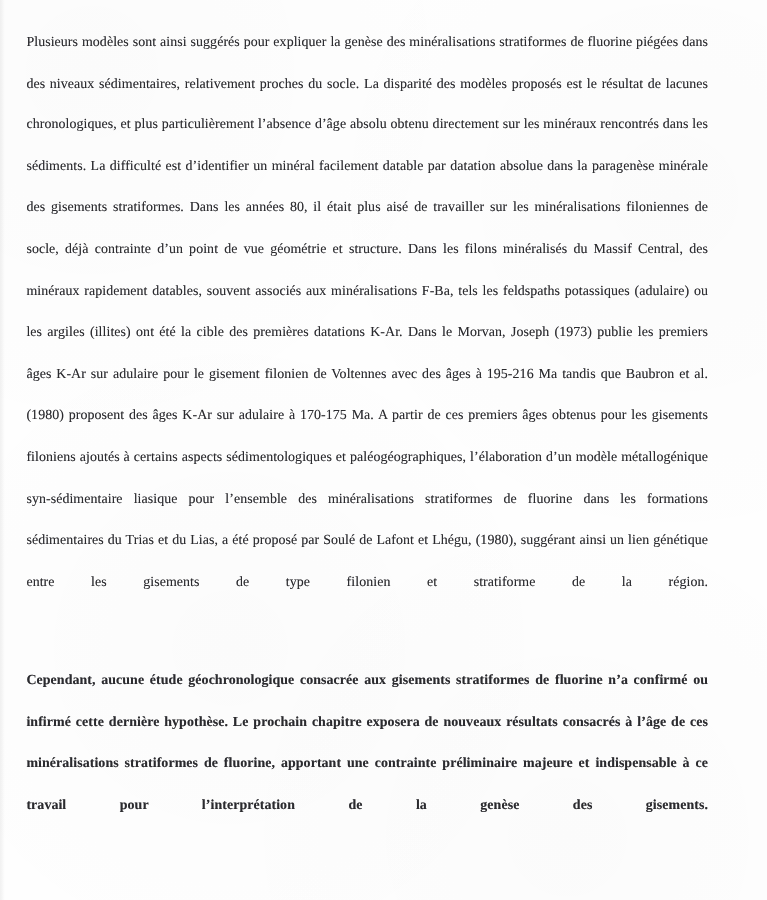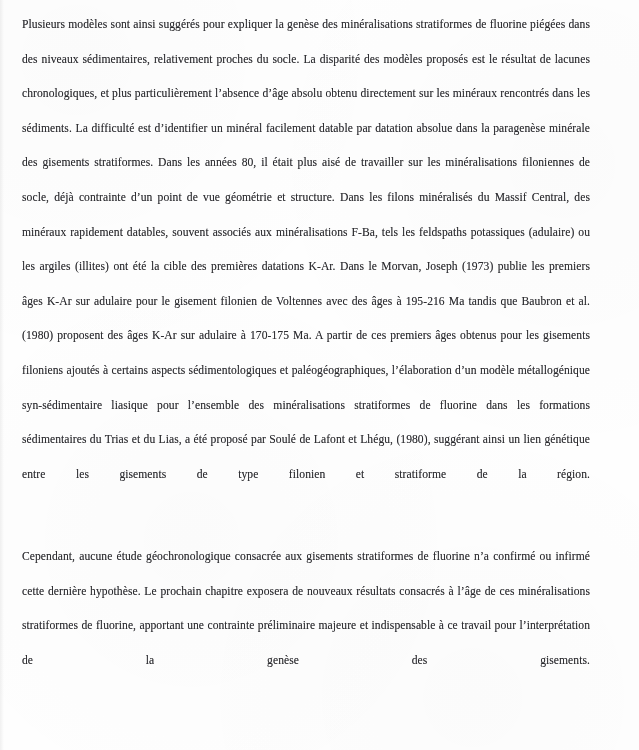--- a/index.html
+++ b/index.html
@@ -37,40 +37,41 @@
     top: 0;
     width: 4px;
     height: 750px;
     background: linear-gradient(to right, rgba(0,0,0,0.055), rgba(0,0,0,0));
     pointer-events: none;
   }
 
   #text-body {
     position: absolute;
     left: 22px;
-    top: 8px;
+    top: 18px;
     width: 568px;          
   }
 
   p.para {
     margin: 0;
     text-align: justify;
     text-justify: inter-word;
     font-size: 11.6px;
     line-height: 34.6px;
     color: #2b2b2f;
     letter-spacing: 0.06px;
     word-spacing: 0.2px;
     
     text-shadow: 0 0 0.45px rgba(43,43,47,0.42);
     -webkit-font-smoothing: antialiased;
   }
 
   p.para + p.para {
     margin-top: 13px;      
+    font-weight: bold;
   }
 
   
   p.para:after {
     content: "";
     display: inline-block;
     width: 100%;
   }
 </style>
 </head>

